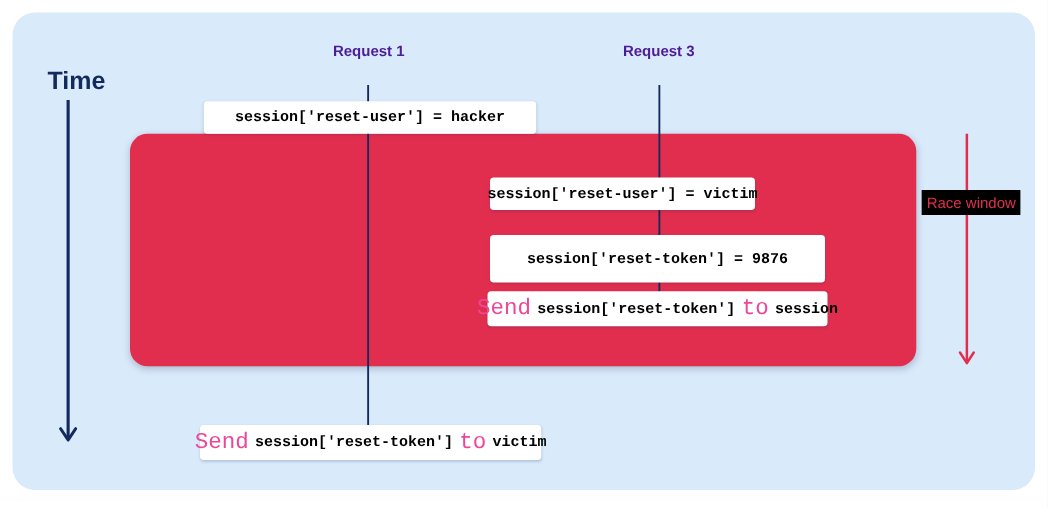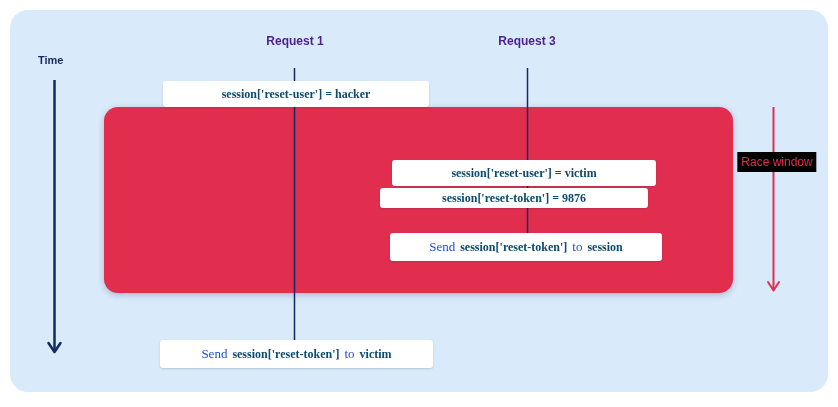--- a/index.html
+++ b/index.html
@@ -29,51 +29,51 @@
   }
   .hdr{
     position:absolute;top:34px;transform:translateX(-50%);
     color:#4c1d95;font-size:12px;font-weight:700;
     white-space:nowrap;z-index:3;
   }
   .hdr.r1{left:295px;}
   .hdr.r2{left:527px;}
   .time-label{
     position:absolute;left:38px;top:54px;
-    color:#132a5e;font-size:11px;font-weight:700;
+    color:#132a5e;font-size:20px;font-weight:700;
     z-index:3;white-space:nowrap;
   }
   .race-label{
     position:absolute;left:777px;top:162px;
     transform:translate(-50%,-50%);
     color:#e22e4e;font-size:12px;
     background:#000000;padding:3px 4px;
     white-space:nowrap;z-index:3;
   }
   .step{
     position:absolute;
     background:#ffffff;border-radius:3px;
     box-shadow:0 1px 2px rgba(16,42,90,0.18);
     display:flex;align-items:center;justify-content:center;
     column-gap:5px;
     font-family:"Liberation Mono",monospace;
     font-size:12px;font-weight:700;color:#3e4557;
     white-space:nowrap;z-index:3;
   }
   .step .kw{
-    font-family:Liberation Serif, serif;
-    font-size:13px;font-weight:400;color:#1d4ed8;
+    font-family:Liberation Mono, monospace;
+    font-size:18px;font-weight:400;color:#ec4899;
   }
   .step .code{
-    font-family:Liberation Serif, serif;
-    font-size:12px;font-weight:700;color:#0c4a6e;
+    font-family:Liberation Mono, monospace;
+    font-size:12px;font-weight:700;color:#000000;
   }
   .s1{left:163px;top:81px;width:266px;height:26px;}
-  .s2{left:392px;top:160px;width:264px;height:26px;}
-  .s3{left:380px;top:188px;width:268px;height:20px;}
+  .s2{left:392px;top:142px;width:212px;height:26px;}
+  .s3{left:392px;top:188px;width:268px;height:38px;}
   .s4{left:390px;top:233px;width:272px;height:28px;}
   .s5{left:163px;top:296px;width:266px;height:26px;}
   .s6{left:160px;top:340px;width:273px;height:28px;}
 </style>
 </head>
 <body>
 
 <div class="stage">
 
   <div class="panel"></div>

